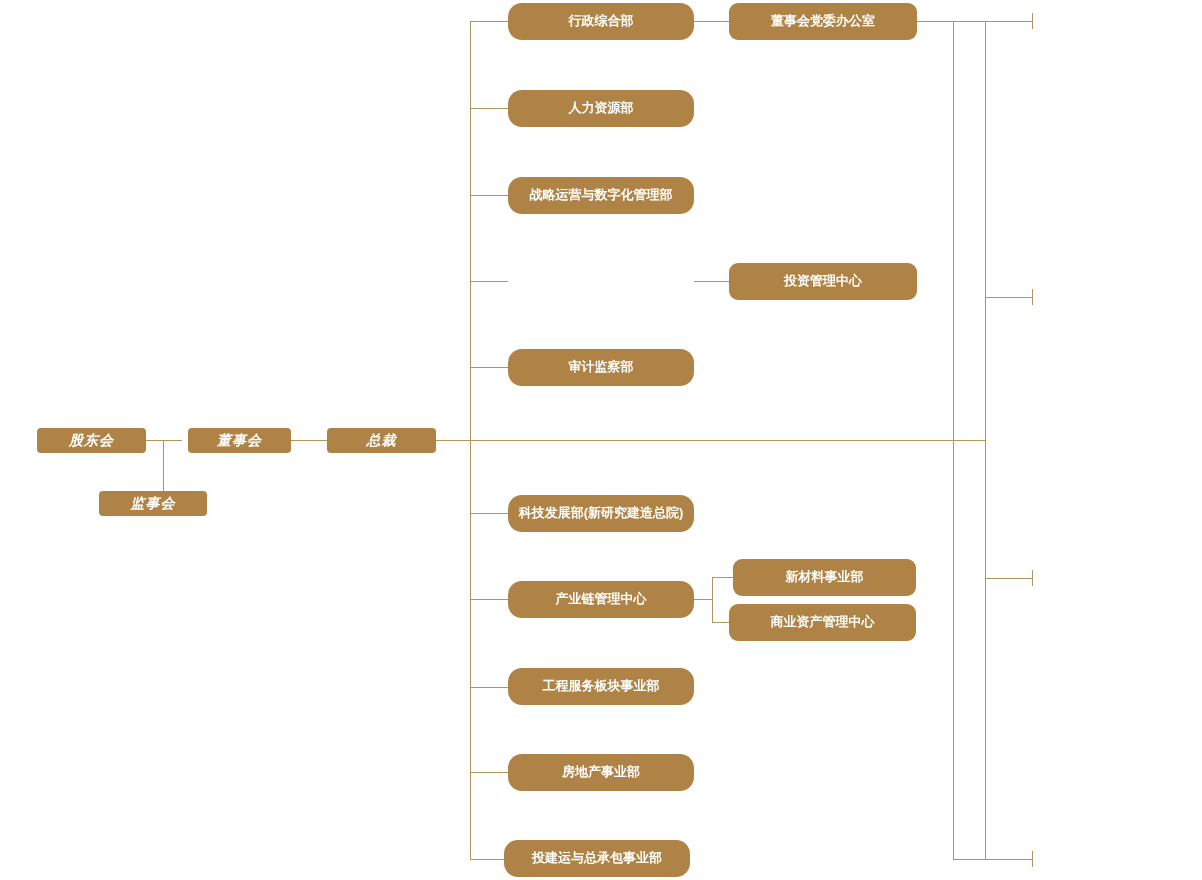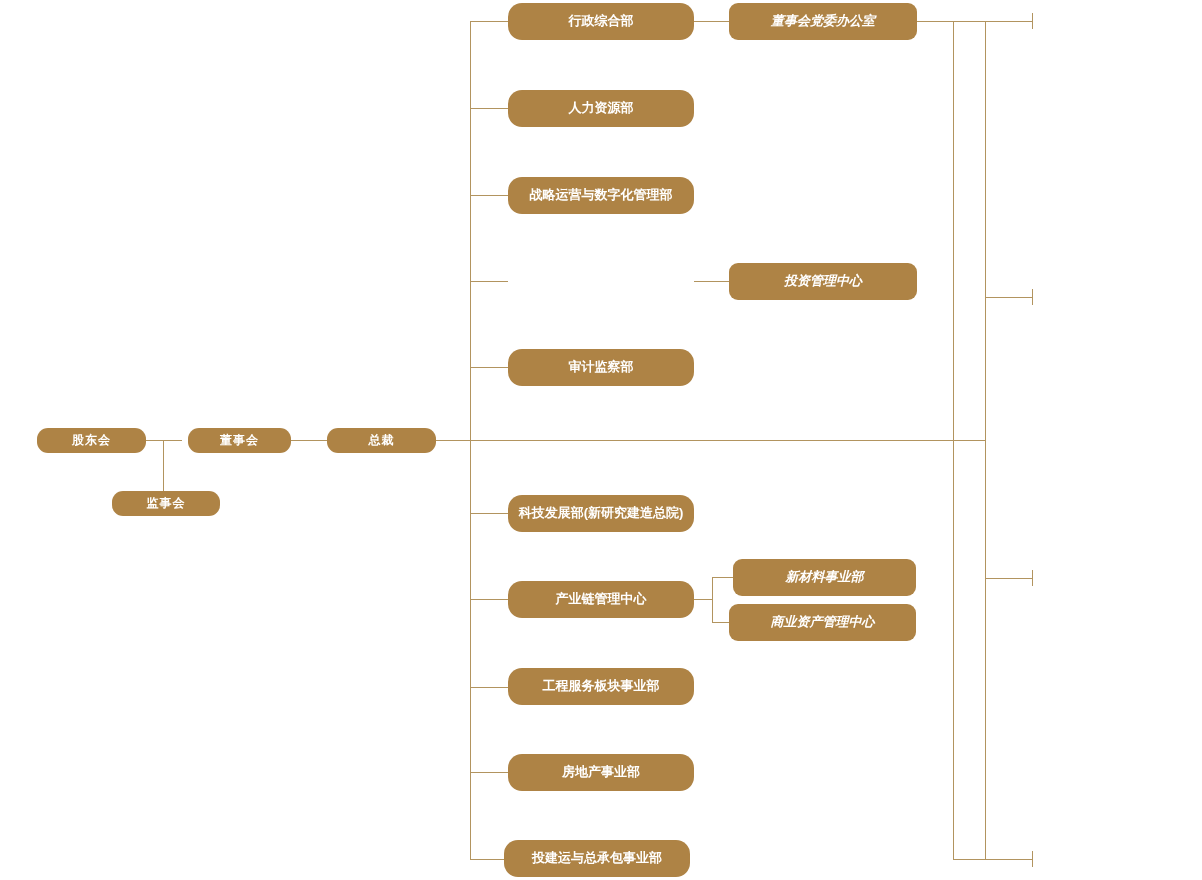--- a/index.html
+++ b/index.html
@@ -10,23 +10,23 @@
     position:absolute;
     background:#ae8345;
     color:#ffffff;
     display:flex;
     align-items:center;
     justify-content:center;
     text-align:center;
     font-weight:bold;
     line-height:1.1;
   }
-  .node.small { height:25px; border-radius:11px; font-size:12px; letter-spacing:1px; }
+  .node.small { height:25px; border-radius:4px; font-size:14px; letter-spacing:1px;font-style:italic; }
   .node.dept  { width:186px; height:37px; border-radius:14px; font-size:13px; }
-  .node.sub   { height:37px; border-radius:9px; font-size:13px;font-style:italic; }
+  .node.sub   { height:37px; border-radius:9px; font-size:13px; }
   .hline, .vline { position:absolute; background:#b2945f; }
   .hline { height:1px; }
   .vline { width:1px; }
 </style>
 </head>
 <body>
 
 <div class="canvas">
 
   <div class="hline" style="left:146px;top:440px;width:36px"></div>
@@ -68,21 +68,21 @@
 
   <div class="node small" style="left:37px;top:428px;width:109px">
     <span>股东会</span>
   </div>
   <div class="node small" style="left:188px;top:428px;width:103px">
     <span>董事会</span>
   </div>
   <div class="node small" style="left:327px;top:428px;width:109px">
     <span>总裁</span>
   </div>
-  <div class="node small" style="left:112px;top:491px;width:108px">
+  <div class="node small" style="left:99px;top:491px;width:108px">
     <span>监事会</span>
   </div>
 
   <div class="node dept" style="left:508px;top:3px">
     <span>行政综合部</span>
   </div>
   <div class="node dept" style="left:508px;top:90px">
     <span>人力资源部</span>
   </div>
   <div class="node dept" style="left:508px;top:177px">

